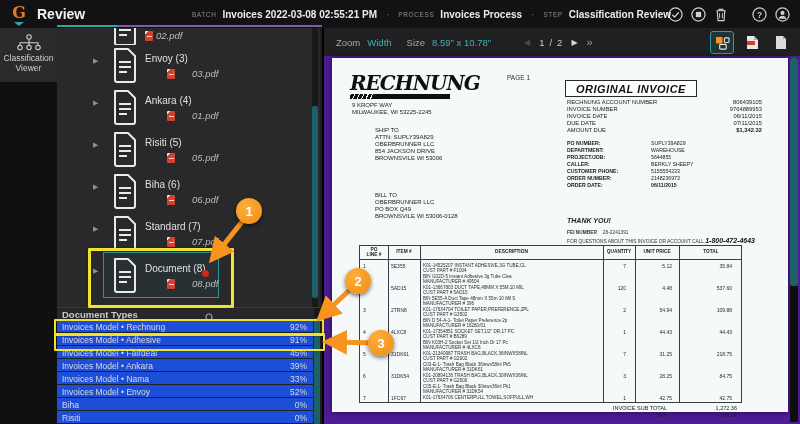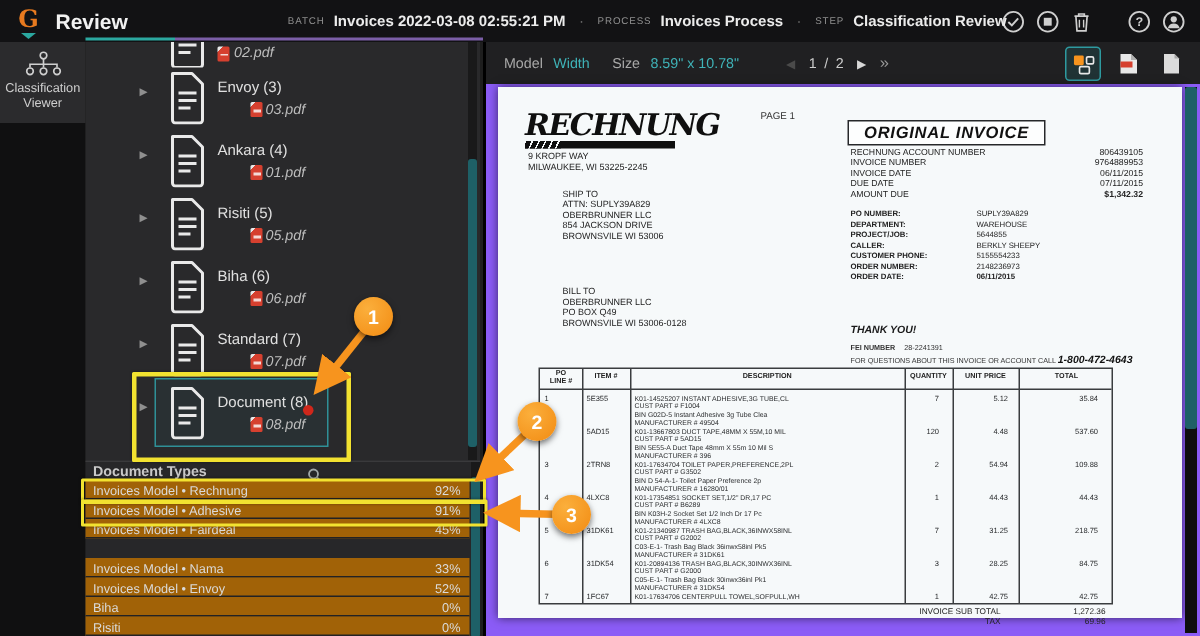--- a/index.html
+++ b/index.html
@@ -28,58 +28,58 @@
   #rail-tile svg{display:block;margin:6px auto 2px auto;}
   .rail-lbl{color:#cfcfcf;font-size:8.5px;text-align:center;line-height:10px;}
   
   #tree{position:absolute;left:57px;top:28px;width:263px;height:279px;background:#29292b;overflow:hidden;z-index:5;}
   #tree-topline{position:absolute;left:57px;top:25px;width:265px;height:2px;z-index:31;
      background:linear-gradient(to right,#2ba8a0 0 60px,#7b5ea7 60px 100%);}
   .tree-item{position:absolute;left:0;width:100%;height:42px;cursor:pointer;}
   .expander{position:absolute;left:36px;top:12px;color:#8f8f8f;font-size:7px;}
   .docicon{position:absolute;left:54px;top:2px;}
   .t-title{position:absolute;left:88px;top:8px;font-size:10px;color:#e0e0e0;}
-  .t-file{position:absolute;left:88px;top:23px;display:flex;align-items:flex-start;gap:2px;padding-left:22px;}
+  .t-file{position:absolute;left:88px;top:23px;display:flex;align-items:center;gap:17px;padding-left:22px;}
   .pdfico{width:8px;height:10px;border-radius:1px;background:linear-gradient(135deg,#e8e8e8 0 2.5px,#d6402f 2.5px);position:relative;}
   .pdfico:after{content:"";position:absolute;left:1.5px;top:5px;width:5px;height:1.5px;background:#f4d9d6;}
   .t-fname{font-size:9.5px;font-style:italic;color:#bdbdbd;}
   #partial-item{position:absolute;left:0;top:0;width:100%;height:18px;}
   #partial-icon{position:absolute;left:54px;top:0;width:28px;height:17px;overflow:hidden;}
   #partial-icon svg{position:absolute;left:0;top:-18px;}
   #partial-file{position:absolute;left:88px;top:2px;display:flex;align-items:center;gap:3px;}
   #sel-box{position:absolute;left:46px;top:224px;width:114px;height:44px;border:1px solid #2f9097;background:rgba(47,144,151,.08);}
   #red-dot{position:absolute;left:145px;top:242px;width:7px;height:7px;border-radius:50%;background:#cf271b;}
   .vscroll{position:absolute;width:6px;background:#19191a;}
   .vthumb{position:absolute;left:0;width:6px;background:#1e6067;border-radius:2px;}
   
   #doctypes{position:absolute;left:57px;top:307px;width:263px;height:117px;background:#272729;border-top:1px solid #3a3a3c;z-index:5;}
   #dt-head{position:absolute;left:0;top:0;width:100%;height:12px;}
   #dt-title{position:absolute;left:5px;top:1px;font-size:9.5px;font-weight:bold;color:#c9c9c9;}
   #dt-search{position:absolute;left:148px;top:1px;cursor:pointer;}
-  .dt-row{position:absolute;left:0;width:256px;height:13px;background:#a16207;border-bottom:1px solid #222224;
+  .dt-row{position:absolute;left:0;width:256px;height:13px;background:#1d4ed8;border-bottom:1px solid #222224;
           box-sizing:border-box;cursor:pointer;}
   .dt-name{position:absolute;left:5px;top:2px;font-size:8.5px;color:#dadada;}
   .dt-pct{position:absolute;right:6px;top:2px;font-size:8.5px;color:#dadada;}
   
   #viewer{position:absolute;left:322px;top:28px;width:478px;height:396px;background:#191919;z-index:4;
           border-left:2px solid #000;box-sizing:border-box;}
   #vtoolbar{position:absolute;left:0;top:0;width:100%;height:28px;background:#202022;display:flex;align-items:center;
             padding-left:12px;box-sizing:border-box;}
   .vt-lbl{color:#a8a8a8;font-size:9.5px;margin-right:7px;}
   .vt-val{color:#3fb3b8;font-size:9.5px;margin-right:7px;cursor:pointer;}
   #vnav{position:absolute;left:200px;top:0;height:28px;display:flex;align-items:center;gap:9px;}
   .nav-dis{color:#4a4a4a;font-size:8px;cursor:default;}
   .nav-en{color:#d8d8d8;font-size:8px;cursor:pointer;}
   .nav-skip{color:#9a9a9a;font-size:11px;cursor:pointer;line-height:10px;}
   #vpage-ind{color:#cccccc;font-size:9.5px;display:flex;gap:5px;}
   #vbtns{position:absolute;right:8px;top:3px;display:flex;gap:7px;align-items:center;}
   .vbtn{width:22px;height:21px;border-radius:3px;display:flex;align-items:center;justify-content:center;cursor:pointer;}
   .vbtn.sel{border:1px solid #2e9aa0;background:#203335;}
   
-  #docarea{position:absolute;left:0;top:28px;width:100%;height:368px;background:#8b5cf6;}
+  #docarea{position:absolute;left:0;top:28px;width:100%;height:368px;background:#4c1d95;}
   #page{position:absolute;left:8px;top:2px;width:456px;height:354px;background:#f6f9fa;color:#26282a;
         box-shadow:0 0 6px rgba(0,0,0,.6);}
   #pscroll{position:absolute;right:2px;top:2px;width:8px;height:364px;background:#0e0e0e;}
   #pscroll .vthumb{width:8px;top:0;height:228px;}
   .abs{position:absolute;}
   #inv-logo{left:18px;top:13px;font-family:"DejaVu Serif",serif;font-weight:bold;font-style:italic;
             font-size:20px;letter-spacing:-1px;color:#0f0f0f;}
   #inv-bar{left:18px;top:36px;width:100px;height:5px;background:#0f0f0f;}
   #inv-stripes{left:0;top:0;width:24px;height:5px;
       background:repeating-linear-gradient(115deg,#f6f9fa 0 1px,#0f0f0f 1px 4px);}
@@ -338,20 +338,24 @@
       <span class="dt-pct">92%</span>
     </div>
     <div class="dt-row" style="top:25px">
       <span class="dt-name">Invoices Model • Adhesive</span>
       <span class="dt-pct">91%</span>
     </div>
     <div class="dt-row" style="top:38px">
       <span class="dt-name">Invoices Model • Fairdeal</span>
       <span class="dt-pct">45%</span>
     </div>
+    <div class="dt-row" style="top:51px">
+      <span class="dt-name">Invoices Model • Ankara</span>
+      <span class="dt-pct">39%</span>
+    </div>
     <div class="dt-row" style="top:64px">
       <span class="dt-name">Invoices Model • Nama</span>
       <span class="dt-pct">33%</span>
     </div>
     <div class="dt-row" style="top:77px">
       <span class="dt-name">Invoices Model • Envoy</span>
       <span class="dt-pct">52%</span>
     </div>
     <div class="dt-row" style="top:90px">
       <span class="dt-name">Biha</span>
@@ -361,21 +365,21 @@
       <span class="dt-name">Risiti</span>
       <span class="dt-pct">0%</span>
     </div>
     <div class="vscroll" style="left:257px;top:0;height:117px">
       <div class="vthumb" style="top:10px;height:107px"></div>
     </div>
   </div>
 
   <div id="viewer">
     <div id="vtoolbar">
-      <span class="vt-lbl">Model</span>
+      <span class="vt-lbl">Zoom</span>
       <span class="vt-val">Width</span>
       <span class="vt-lbl" style="margin-left:8px">Size</span>
       <span class="vt-val">8.59" x 10.78"</span>
       <div id="vnav">
         <span class="nav-dis">◀</span>
         <span id="vpage-ind">
           <span>1</span>
           <span>/</span>
           <span>2</span>
         </span>

